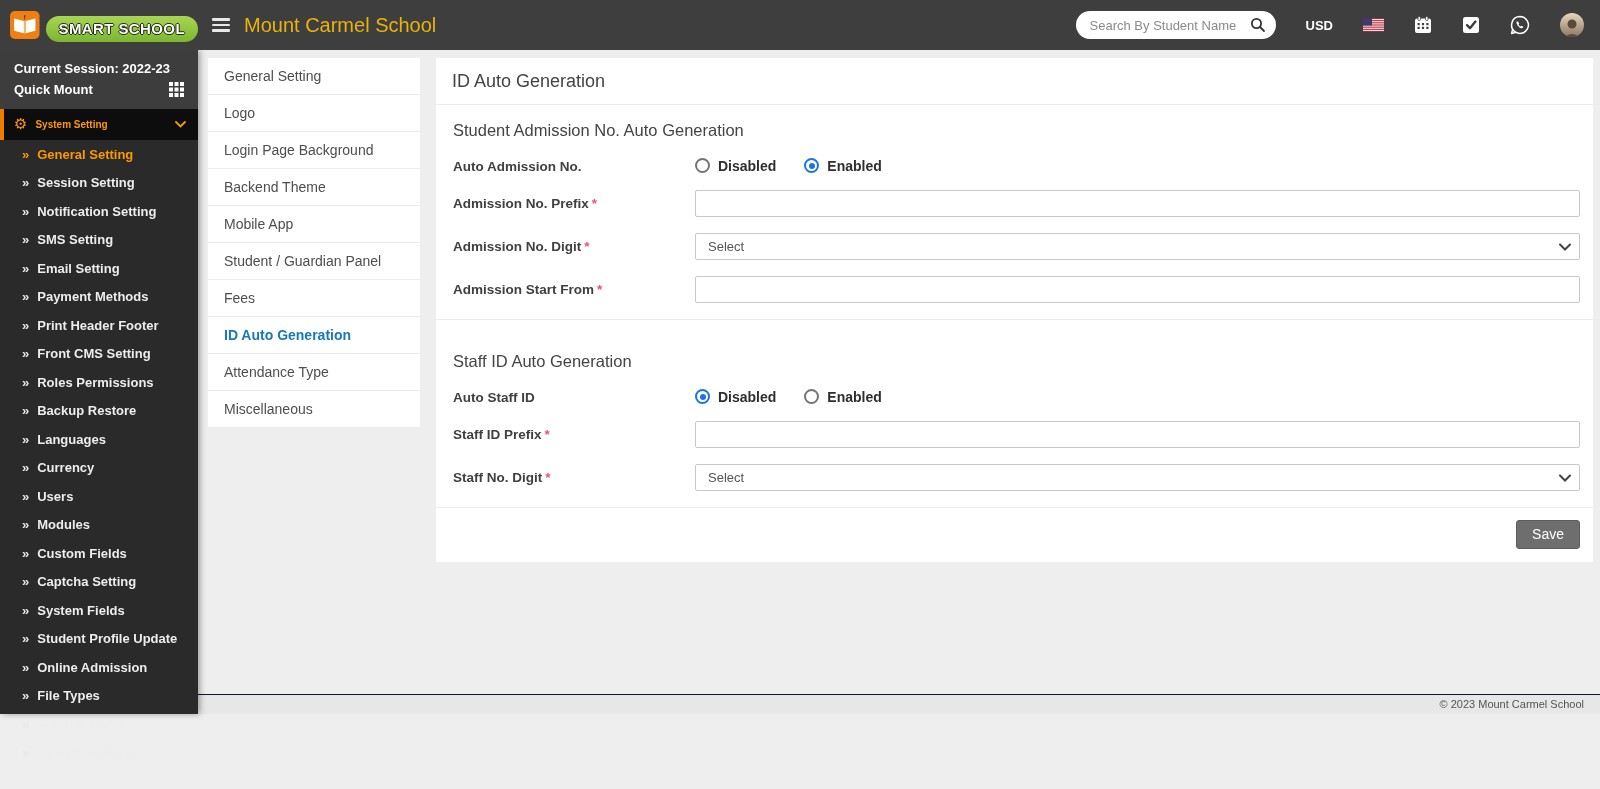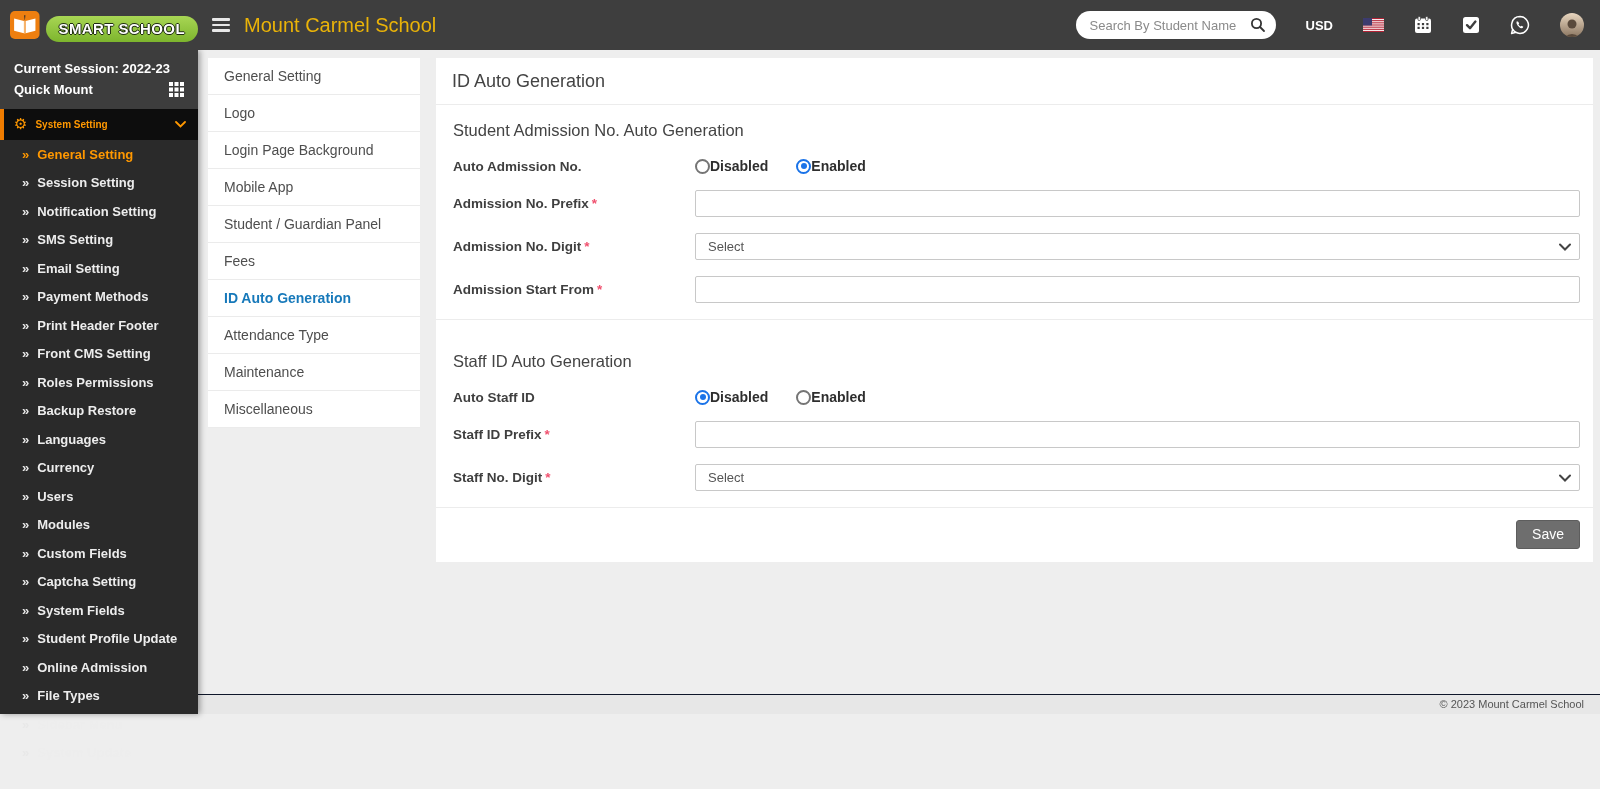--- a/index.html
+++ b/index.html
@@ -64,21 +64,21 @@
   .form-control { flex:1; }
   input.txt { width:100%; height:27px; border:1px solid #c8c8c8; border-radius:2px; background:#fff;
               font-size:13px; padding:0 8px; outline:none; font-family:"Liberation Sans",sans-serif; }
   .select-wrap { position:relative; }
   select.sel { width:100%; height:27px; border:1px solid #c8c8c8; border-radius:2px; background:#fff;
                font-size:13px; color:#555; padding:0 24px 0 12px; outline:none; appearance:none;
                -webkit-appearance:none; font-family:"Liberation Sans",sans-serif; }
   .select-wrap svg { position:absolute; right:9px; top:50%; transform:translateY(-50%); pointer-events:none; }
 
   .radio-group { display:flex; align-items:center; gap:28px; }
-  .radio-opt { display:flex; align-items:center; cursor:pointer; }
+  .radio-opt { display:flex; align-items:flex-start; gap:8px; cursor:pointer; }
   .radio { width:15px; height:15px; border:2px solid #757575; border-radius:50%; background:#fff; position:relative; }
   .radio.checked { border-color:#1a73e8; }
   .radio.checked::after { content:""; position:absolute; left:2.5px; top:2.5px; width:6px; height:6px;
                           border-radius:50%; background:#1a73e8; }
   .radio-text { font-size:14px; font-weight:bold; color:#2e2e2e; }
 
   .section-divider { border:none; border-top:1px solid #ececec; margin:6px 0 16px; }
   .save-row { border-top:1px solid #ececec; margin-top:6px; padding:12px 13px 13px; text-align:right; }
   .save-btn { background:#6e6e6e; border:1px solid #5d5d5d; color:#fff; font-size:14px; padding:5px 15px 6px;
               border-radius:3px; cursor:pointer; font-family:"Liberation Sans",sans-serif; }
@@ -296,26 +296,26 @@
   </aside>
 
   <div class="content">
     <div class="panels">
 
       <nav class="subnav">
         <ul>
           <li>General Setting</li>
           <li>Logo</li>
           <li>Login Page Background</li>
+          <li>Backend Theme</li>
           <li>Mobile App</li>
           <li>Student / Guardian Panel</li>
           <li>Fees</li>
           <li class="active">ID Auto Generation</li>
           <li>Attendance Type</li>
-          <li>Maintenance</li>
           <li>Miscellaneous</li>
         </ul>
       </nav>
 
       <main class="card">
         <div class="card-title">ID Auto Generation</div>
 
         <section class="card-section">
           <h2 class="section-heading">Student Admission No. Auto Generation</h2>
 

